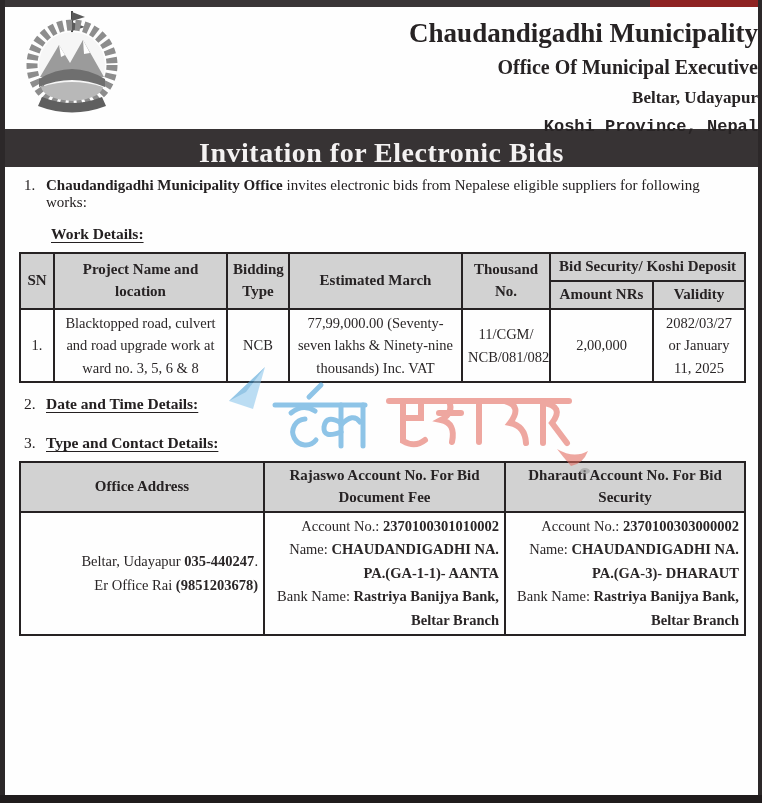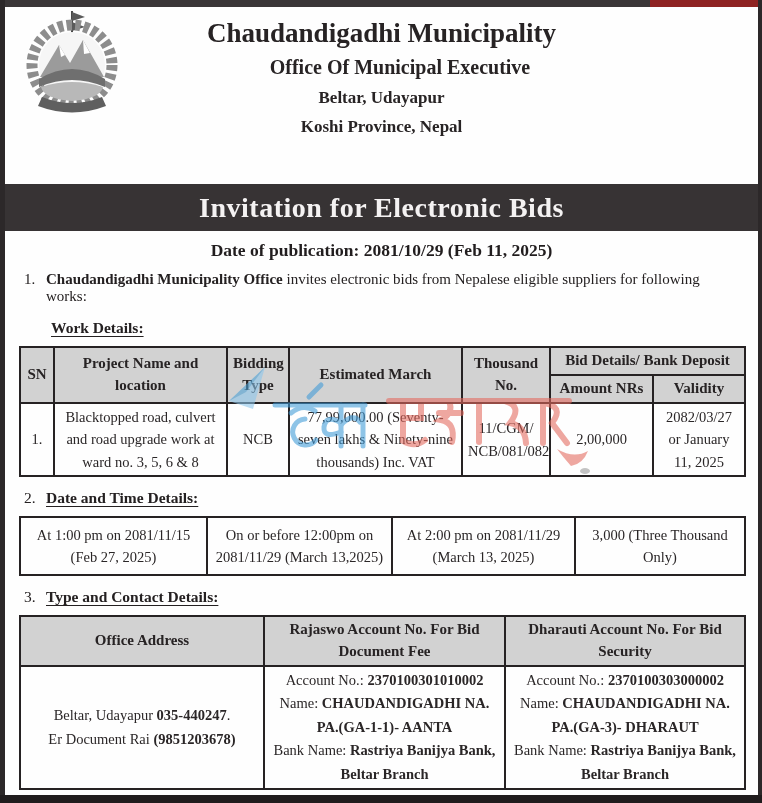--- a/index.html
+++ b/index.html
@@ -9,29 +9,29 @@
   .strip{position:absolute;z-index:20;}
   .strip-top{top:0;left:0;width:762px;height:7px;background:#3a3637;}
   .strip-top-red{top:0;right:0;width:112px;height:7px;background:#8e2322;}
   .strip-left{top:0;left:0;width:5px;height:803px;background:#2c2829;}
   .strip-right{top:0;right:0;width:4px;height:803px;background:#2c2829;}
   .strip-bottom{bottom:0;left:0;width:762px;height:8px;background:#201c1d;}
 
   .page{position:absolute;top:7px;left:5px;right:4px;bottom:8px;background:#fefefe;}
 
   
-  .header{position:relative;height:177px;text-align:center;}
+  .header{position:relative;height:122px;text-align:right;}
   .logo{position:absolute;left:14px;top:2px;width:106px;height:106px;}
   .h-municipality{margin:0;padding-top:11px;font-size:27px;font-weight:bold;color:#272324;}
   .h-office{margin:7px 0 0;font-size:20px;font-weight:bold;color:#272324;padding-left:37px;}
   .h-addr{margin:9px 0 0;font-size:17px;font-weight:bold;color:#272324;}
-  .h-prov{margin:9px 0 0;font-size:17px;font-weight:bold;color:#272324;}
-
-  
-  .banner{height:47px;line-height:47px;background:#373334;color:#f4f2f2;
+  .h-prov{margin:9px 0 0;font-size:17px;font-weight:bold;color:#272324;font-family:Liberation Mono, monospace;}
+
+  
+  .banner{height:38px;line-height:47px;background:#373334;color:#f4f2f2;
           text-align:center;font-size:28px;font-weight:bold;letter-spacing:.5px;}
 
   
   .content{padding:0 14px;position:relative;}
   .pubdate{margin:9px 0 0;text-align:center;font-size:17.5px;font-weight:bold;color:#211d1e;}
   .numrow{display:flex;align-items:flex-start;margin:10px 0 0;font-size:15px;}
   .num{flex:0 0 27px;padding-left:5px;box-sizing:border-box;}
   .u{text-decoration:underline;text-underline-offset:3px;}
   .work-heading{margin:14px 0 9px 32px;font-size:15.5px;font-weight:bold;}
   .sec-heading{margin:12px 0 9px;font-size:15.5px;}
@@ -39,21 +39,21 @@
 
   table{border-collapse:collapse;table-layout:fixed;width:725px;background:#fefefe;position:relative;z-index:2;}
   th,td{border:2px solid #262223;text-align:center;vertical-align:middle;padding:2px 5px;box-sizing:border-box;}
   th{background:#d2d2d2;font-weight:bold;font-size:15px;line-height:1.45;color:#272324;}
   td{font-size:14.5px;line-height:1.4;color:#2a2627;}
   .t1 th{height:28px;}
   .t1 td{height:72px;line-height:1.55;}
   .t2 th{height:48px;}
   .t2 td{height:58px;line-height:1.55;}
   .t3 th{height:44px;}
-  .t3 td{height:97px;line-height:1.62;}
+  .t3 td{height:97px;line-height:1.62;text-align:right;}
   .t3 .line{display:block;}
 
   
   .watermark{position:absolute;left:208px;top:354px;width:384px;height:118px;z-index:6;
              opacity:.58;pointer-events:none;}
 </style>
 </head>
 <body>
 
 <div class="strip strip-top"></div>
@@ -81,21 +81,20 @@
     <h1 class="h-municipality">Chaudandigadhi Municipality</h1>
     <h2 class="h-office">Office Of Municipal Executive</h2>
     <h3 class="h-addr">Beltar, Udayapur</h3>
     <h3 class="h-prov">Koshi Province, Nepal</h3>
   </div>
 
   <div class="banner">Invitation for Electronic Bids</div>
 
   <div class="content">
 
-    <p class="pubdate">Date of publication: 2081/10/29 (Feb 11, 2025)</p>
 
     <div class="numrow">
       <span class="num">1.</span>
       <span><b>Chaudandigadhi Municipality Office</b><span> invites electronic bids from Nepalese eligible suppliers for following works:</span></span>
     </div>
 
     <div class="work-heading u">Work Details:</div>
 
     <table class="t1">
       <colgroup>
@@ -107,21 +106,21 @@
           <col style="width:103px">
           <col style="width:92px">
       </colgroup>
       <tbody>
           <tr>
         <th rowspan="2">SN</th>
         <th rowspan="2">Project Name and location</th>
         <th rowspan="2">Bidding Type</th>
         <th rowspan="2">Estimated March</th>
         <th rowspan="2">Thousand No.</th>
-        <th colspan="2">Bid Details/ Bank Deposit</th>
+        <th colspan="2">Bid Security/ Koshi Deposit</th>
       </tr>
       <tr>
         <th>Amount NRs</th>
         <th>Validity</th>
       </tr>
       <tr>
         <td>1.</td>
         <td>Blacktopped road, culvert and road upgrade work at ward no. 3, 5, 6 &amp; 8</td>
         <td>NCB</td>
         <td>77,99,000.00 (Seventy-seven lakhs &amp; Ninety-nine thousands) Inc. VAT</td>
@@ -138,26 +137,20 @@
     </div>
 
     <table class="t2">
       <colgroup>
         <col style="width:187px">
           <col style="width:185px">
           <col style="width:183px">
           <col style="width:170px">
       </colgroup>
       <tbody>
-      <tr>
-        <td>At 1:00 pm on 2081/11/15 (Feb 27, 2025)</td>
-        <td>On or before 12:00pm on 2081/11/29 (March 13,2025)</td>
-        <td>At 2:00 pm on 2081/11/29 (March 13, 2025)</td>
-        <td>3,000 (Three Thousand Only)</td>
-      </tr>
     </tbody>
       </table>
 
     <div class="numrow sec-heading">
       <span class="num">3.</span>
       <span class="title u">Type and Contact Details:</span>
     </div>
 
     <table class="t3">
       <colgroup>
@@ -167,21 +160,21 @@
       </colgroup>
       <tbody>
           <tr>
         <th>Office Address</th>
         <th>Rajaswo Account No. For Bid Document Fee</th>
         <th>Dharauti Account No. For Bid Security</th>
       </tr>
       <tr>
         <td>
           <span class="line"><span>Beltar, Udayapur </span><b>035-440247</b><span>.</span></span>
-          <span class="line"><span>Er Document Rai </span><b>(9851203678)</b></span>
+          <span class="line"><span>Er Office Rai </span><b>(9851203678)</b></span>
         </td>
         <td>
           <span class="line"><span>Account No.: </span><b>2370100301010002</b></span>
           <span class="line"><span>Name: </span><b>CHAUDANDIGADHI NA. PA.(GA-1-1)- AANTA</b></span>
           <span class="line"><span>Bank Name: </span><b>Rastriya Banijya Bank, Beltar Branch</b></span>
         </td>
         <td>
           <span class="line"><span>Account No.: </span><b>2370100303000002</b></span>
           <span class="line"><span>Name: </span><b>CHAUDANDIGADHI NA. PA.(GA-3)- DHARAUT</b></span>
           <span class="line"><span>Bank Name: </span><b>Rastriya Banijya Bank, Beltar Branch</b></span>

